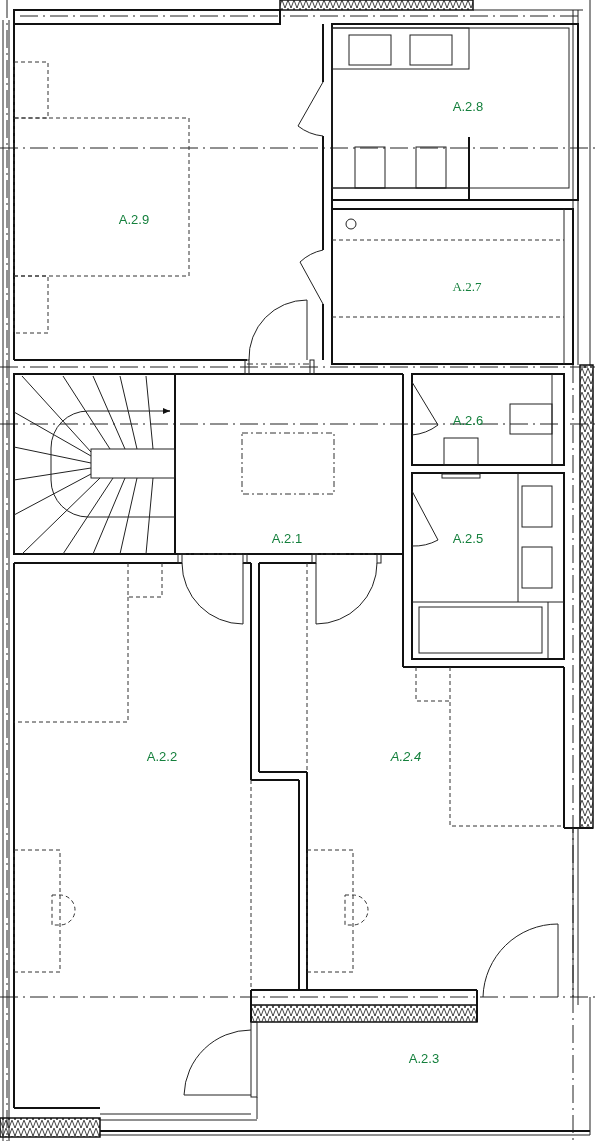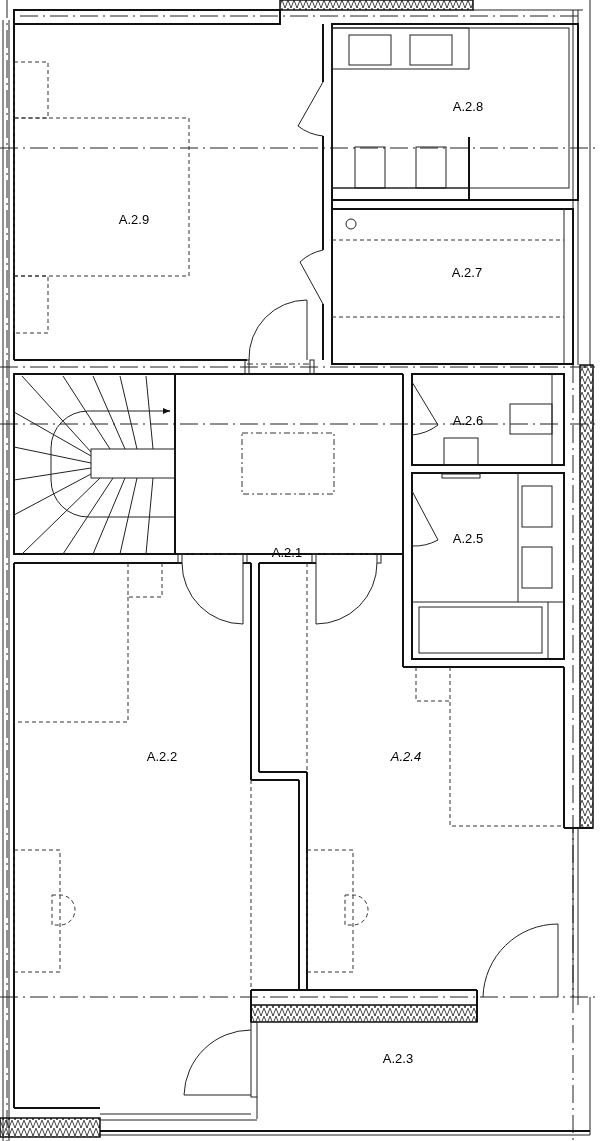--- a/index.html
+++ b/index.html
@@ -1,18 +1,18 @@
 <!DOCTYPE html>
 <html><head>
 <meta charset="utf-8">
 <style>
   html,body{margin:0;padding:0;background:#fff;}
   body{width:600px;height:1141px;overflow:hidden;font-family:"Liberation Sans",sans-serif;}
   #plan{position:absolute;left:0;top:0;width:600px;height:1141px;}
-  .lbl{position:absolute;font-size:13px;color:#000000;transform:translate(-50%,-50%);white-space:nowrap;font-family:"Liberation Sans",sans-serif;}
+  .lbl{position:absolute;font-size:13px;color:#15803d;transform:translate(-50%,-50%);white-space:nowrap;font-family:"Liberation Sans",sans-serif;}
   .w{fill:none;stroke:#111;stroke-width:2;}
   .t{fill:none;stroke:#222;stroke-width:1;}
   .dash{fill:none;stroke:#333;stroke-width:1;stroke-dasharray:4 3;}
   .axis{fill:none;stroke:#222;stroke-width:1;stroke-dasharray:18 5 2 5;}
   .dd{fill:none;stroke:#333;stroke-width:1;stroke-dasharray:6 3 2 3;}
   .ins{fill:url(#hatch);stroke:#111;stroke-width:1.5;}
   .door{fill:none;stroke:#222;stroke-width:1;}
 </style>
 </head>
 <body>
@@ -201,21 +201,21 @@
   <g>
     <rect class="t" x="245" y="360" width="4" height="14"></rect>
     <rect class="t" x="310" y="360" width="4" height="14"></rect>
     <rect class="t" x="178" y="554" width="4" height="9"></rect>
     <rect class="t" x="243" y="554" width="4" height="9"></rect>
     <rect class="t" x="312" y="554" width="4" height="9"></rect>
     <rect class="t" x="377" y="554" width="4" height="9"></rect>
   </g>
 </svg>
 
-<div class="lbl" style="left:287px;top:552px;">A.2.1</div>
+<div class="lbl" style="left:287px;top:538px;">A.2.1</div>
 <div class="lbl" style="left:162px;top:756px;">A.2.2</div>
-<div class="lbl" style="left:398px;top:1058px;text-align:right;">A.2.3</div>
+<div class="lbl" style="left:424px;top:1058px;text-align:right;">A.2.3</div>
 <div class="lbl" style="left:406px;top:756px;font-style:italic;">A.2.4</div>
 <div class="lbl" style="left:468px;top:538px;text-align:center;">A.2.5</div>
 <div class="lbl" style="left:468px;top:420px;">A.2.6</div>
-<div class="lbl" style="left:467px;top:272px;">A.2.7</div>
+<div class="lbl" style="left:467px;top:287px;font-family:Liberation Serif, serif;">A.2.7</div>
 <div class="lbl" style="left:468px;top:106px;">A.2.8</div>
 <div class="lbl" style="left:134px;top:219px;">A.2.9</div>
 
 </body></html>

